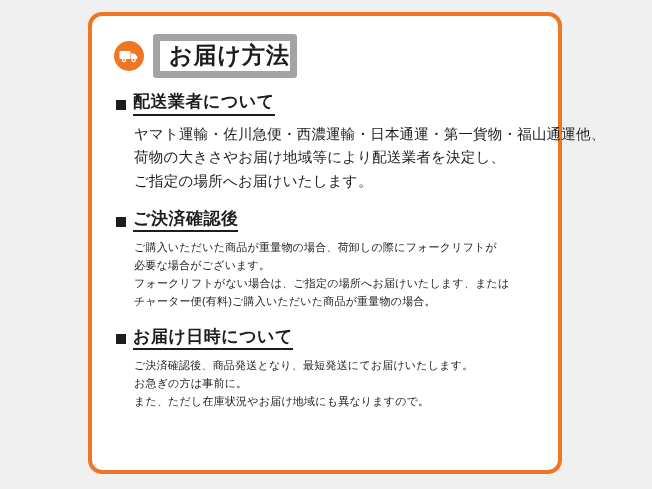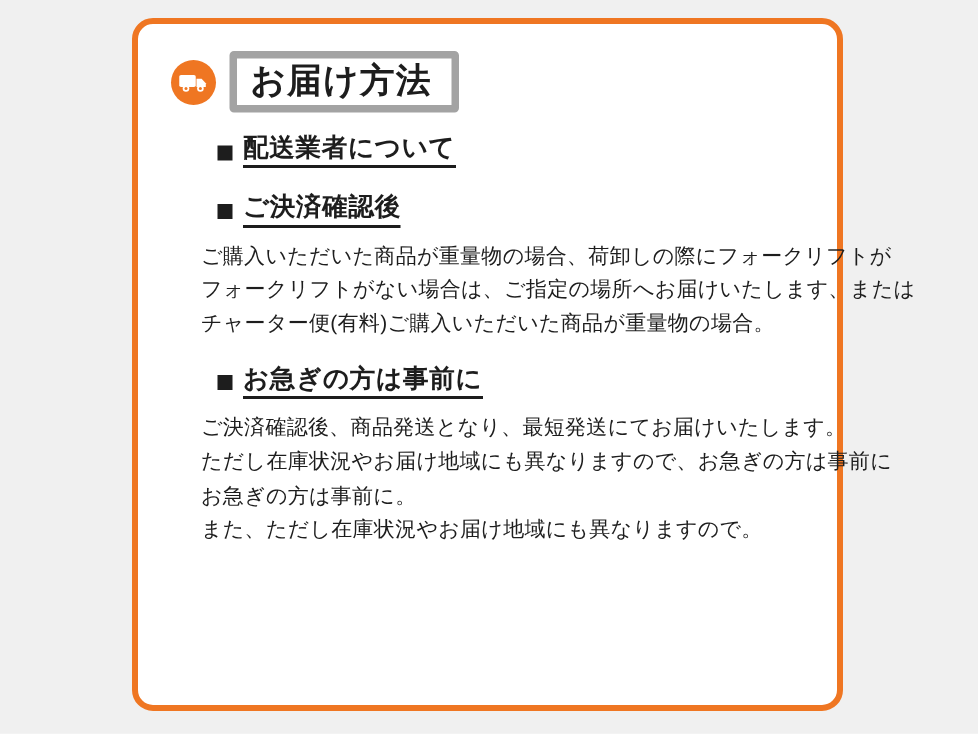--- a/index.html
+++ b/index.html
@@ -45,42 +45,41 @@
     height: 30px;
     border-radius: 50%;
     background: #ef7622;
     display: flex;
     align-items: center;
     justify-content: center;
     flex: 0 0 auto;
   }
   .truck-badge svg { display: block; }
   .title-box {
-    border: 5px solid #a3a3a3;
+    border: 7px solid #a3a3a3;
     border-radius: 3px;
-    padding: 2px 13px 4px 9px;
+    padding: 2px 0 4px 9px;
     background: #fff;
   }
   .title-text {
     font-size: 23px;
     font-weight: bold;
     color: #1d1d1d;
     letter-spacing: 1px;
     line-height: 1.05;
     white-space: nowrap;
   }
   
   .section { margin: 0 0 16px 4px; }
   .section:last-child { margin-bottom: 0; }
   .sec-head {
     display: flex;
     align-items: center;
     gap: 7px;
     margin-bottom: 7px;
-    margin-left: 29px;
   }
   .sq {
     width: 10px;
     height: 10px;
     background: #1d1d1d;
     flex: 0 0 auto;
     margin-top: 2px;
   }
   .sec-title {
     font-size: 17px;
@@ -93,21 +92,21 @@
     white-space: nowrap;
   }
   .lines { margin-left: 18px; }
   .line {
     font-size: 14.5px;
     color: #1d1d1d;
     line-height: 1.62;
     letter-spacing: 0.2px;
     white-space: nowrap;
   }
-  .line.small { font-size: 14px; }
+  .line.small { font-size: 11px; }
 </style>
 </head>
 <body>
 
 <div id="page">
   <div class="card">
     <div class="card-inner">
 
       <div class="title-row">
         <span class="truck-badge">
@@ -123,42 +122,47 @@
         <span class="title-box">
           <span class="title-text">お届け方法</span>
         </span>
       </div>
 
       <div class="section">
         <div class="sec-head">
           <span class="sq"></span>
           <span class="sec-title">配送業者について</span>
         </div>
+        <div class="lines">
+          <div class="line">ヤマト運輸・佐川急便・西濃運輸・日本通運・第一貨物・福山通運他、</div>
+          <div class="line">荷物の大きさやお届け地域等により配送業者を決定し、</div>
+          <div class="line">ご指定の場所へお届けいたします。</div>
+        </div>
       </div>
 
       <div class="section">
         <div class="sec-head">
           <span class="sq"></span>
           <span class="sec-title">ご決済確認後</span>
         </div>
         <div class="lines">
           <div class="line small">ご購入いただいた商品が重量物の場合、荷卸しの際にフォークリフトが</div>
+          <div class="line small">必要な場合がございます。</div>
           <div class="line small">フォークリフトがない場合は、ご指定の場所へお届けいたします、または</div>
           <div class="line small">チャーター便(有料)ご購入いただいた商品が重量物の場合。</div>
         </div>
       </div>
 
       <div class="section">
         <div class="sec-head">
           <span class="sq"></span>
-          <span class="sec-title">お急ぎの方は事前に</span>
+          <span class="sec-title">お届け日時について</span>
         </div>
         <div class="lines">
           <div class="line small">ご決済確認後、商品発送となり、最短発送にてお届けいたします。</div>
-          <div class="line small">ただし在庫状況やお届け地域にも異なりますので、お急ぎの方は事前に</div>
           <div class="line small">お急ぎの方は事前に。</div>
           <div class="line small">また、ただし在庫状況やお届け地域にも異なりますので。</div>
         </div>
       </div>
 
     </div>
   </div>
 </div>
 
 </body></html>

